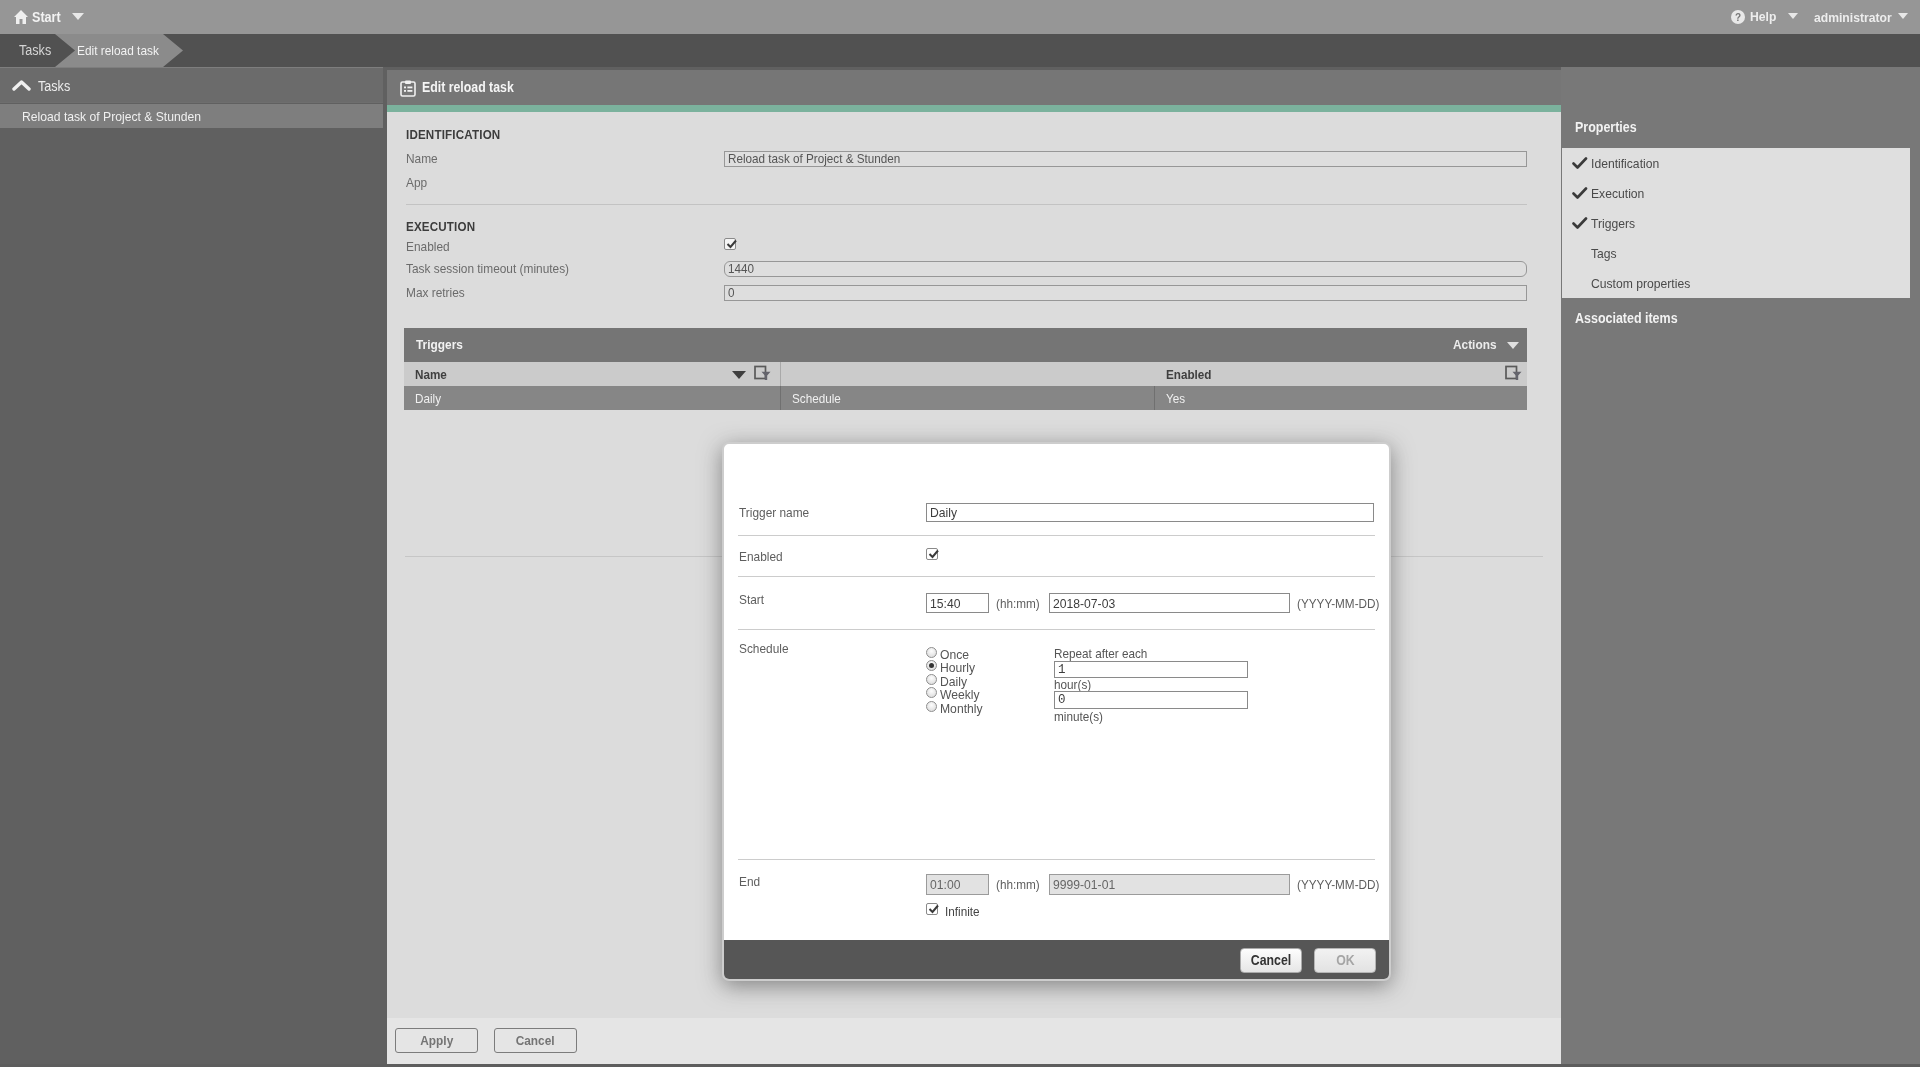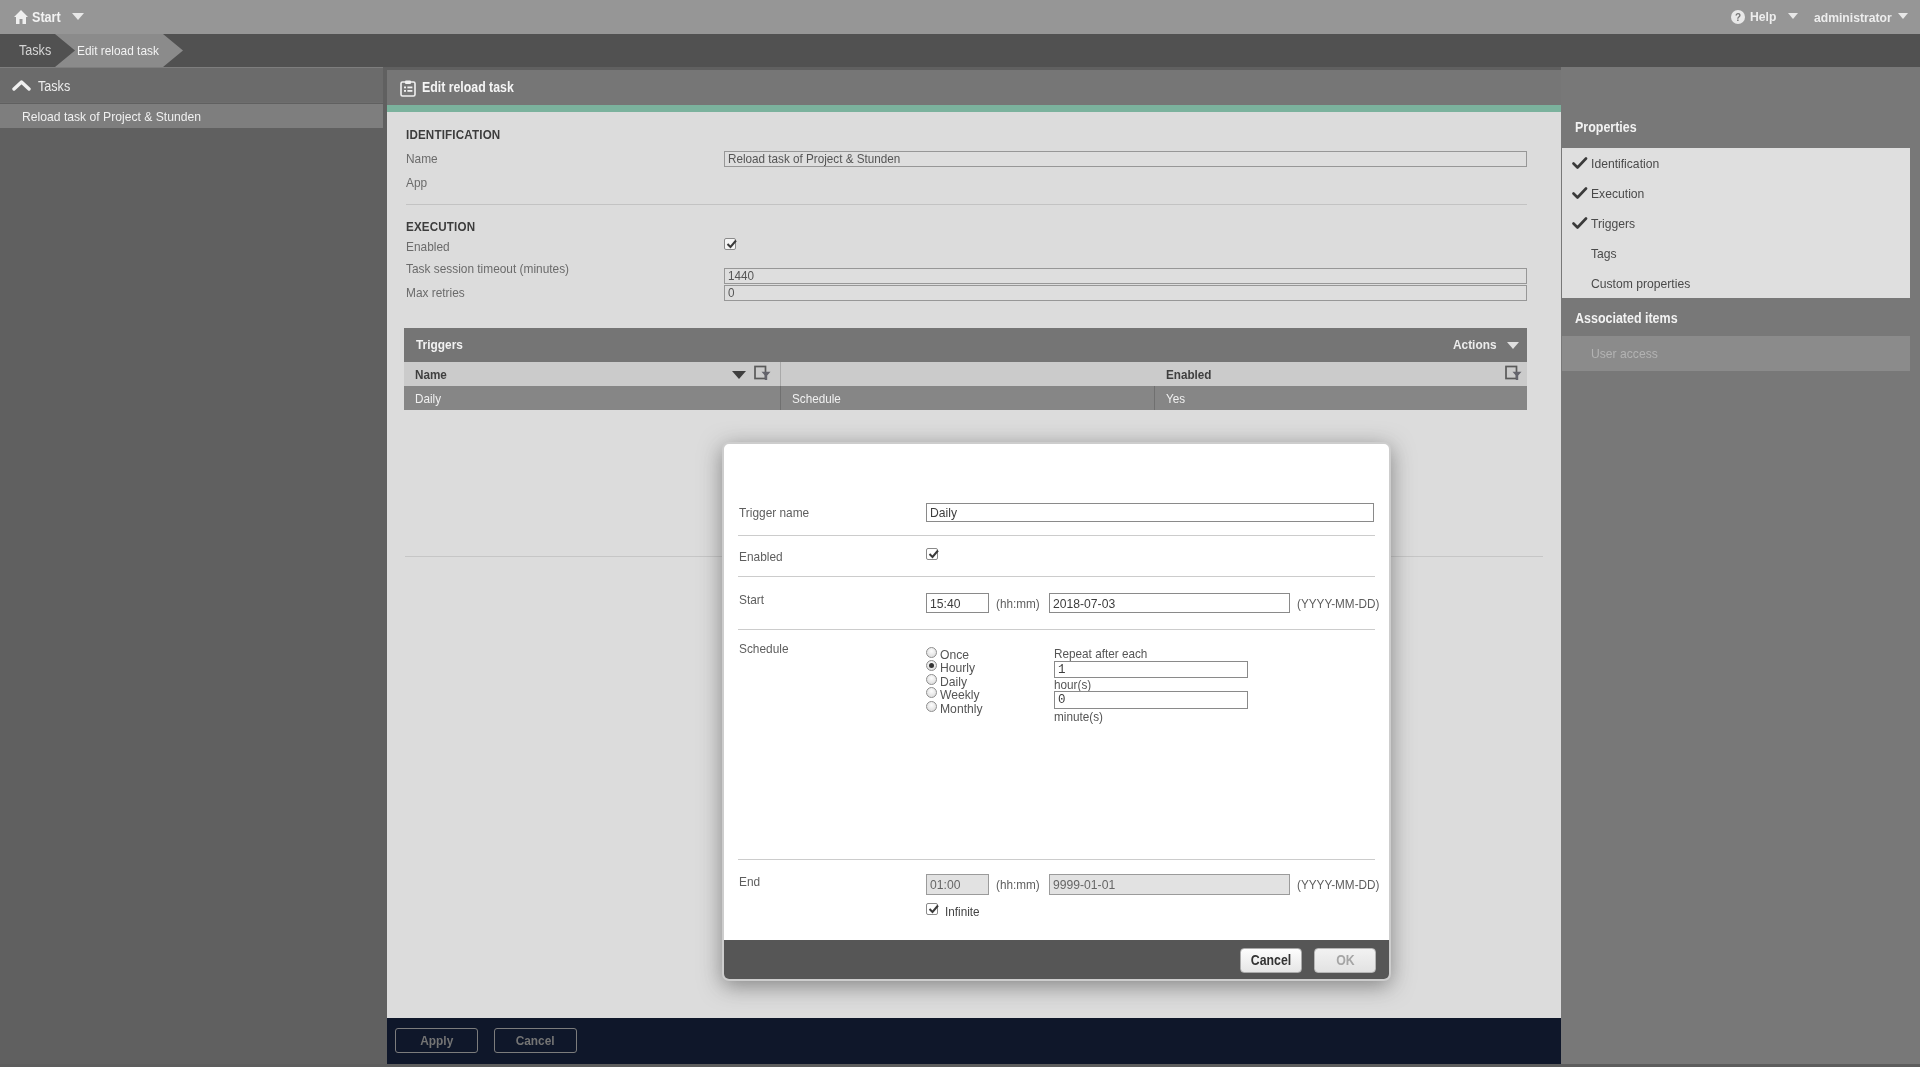--- a/index.html
+++ b/index.html
@@ -47,21 +47,21 @@
 #trg-head .a { position:absolute; right:30px; top:9px; color:#ececec; font-size:13.5px; font-weight:bold; transform:scaleX(0.88); transform-origin:100% 50%; }
 #trg-head .caret { position:absolute; right:8px; top:14px; border-top-color:#e0e0e0; }
 #trg-cols { position:absolute; left:0; top:34px; width:1123px; height:24px; background:#cbcbcb; }
 #trg-cols .c { position:absolute; top:0; height:24px; border-right:1px solid #a9a9a9; }
 #trg-cols .lab { position:absolute; left:11px; top:5px; font-size:13px; font-weight:bold; color:#3f3f3f; transform:scaleX(0.9); transform-origin:0 50%; }
 #trg-row { position:absolute; left:0; top:58px; width:1123px; height:24px; background:#868686; }
 #trg-row .c { position:absolute; top:0; height:24px; border-right:1px solid #707070; }
 #trg-row .lab { position:absolute; left:11px; top:5px; font-size:13px; color:#f0f0f0; transform:scaleX(0.9); transform-origin:0 50%; }
 .sorttri { position:absolute; width:0; height:0; border-left:7px solid transparent; border-right:7px solid transparent; border-top:8px solid #3f3f3f; }
 
-#bottombar { position:absolute; left:387px; top:1018px; width:1174px; height:49px; background:#0f172a; }
+#bottombar { position:absolute; left:387px; top:1018px; width:1174px; height:49px; background:#e5e5e5; }
 .bbtn { position:absolute; top:10px; width:83px; height:25px; border:1px solid #7c7c7c; border-radius:3px; color:#747474; font-size:13.5px; font-weight:bold; text-align:center; line-height:23px; }
 
 #sidebar { position:absolute; left:1561px; top:67px; width:359px; height:1000px; background:#787878; }
 #sidebar .bighead { position:absolute; left:14px; color:#f2f2f2; font-size:14.5px; font-weight:bold; transform:scaleX(0.86); transform-origin:0 50%; white-space:nowrap; }
 #props-panel { position:absolute; left:1px; top:81px; width:348px; height:150px; background:#dfdfdf; }
 .pitem { position:absolute; left:0; width:348px; height:30px; }
 .pitem .lab { position:absolute; left:29px; top:8px; font-size:13.5px; color:#4a4a4a; transform:scaleX(0.9); transform-origin:0 50%; white-space:nowrap; }
 #useraccess { position:absolute; left:1px; top:269px; width:348px; height:35px; background:#8b8b8b; }
 #useraccess span { position:absolute; left:29px; top:10px; color:#b3b3b3; font-size:13.5px; transform:scaleX(0.9); transform-origin:0 50%; white-space:nowrap; }
 
@@ -141,21 +141,21 @@
   <div class="chr" style="top:134px"></div>
 
   <div class="sechead" style="top:149px">EXECUTION</div>
   <div class="flabel" style="top:169px">Enabled</div>
   <div class="cb" style="left:337px;top:168px">
       <svg width="14" height="14" viewBox="0 0 14 14">
         <path d="M2.5 7 L5.5 10 L11 3.5" stroke="#3a3a3a" stroke-width="2" fill="none"></path>
       </svg>
     </div>
   <div class="flabel" style="top:191px">Task session timeout (minutes)</div>
-  <div class="finput" style="top:198px;"><span class="sx">1440</span></div>
+  <div class="finput" style="top:191px;border-radius:6px;"><span class="sx">1440</span></div>
   <div class="flabel" style="top:215px">Max retries</div>
   <div class="finput" style="top:215px;"><span class="sx">0</span></div>
 
   <div id="trg">
     <div id="trg-head">
       <span class="t">Triggers</span>
       <span class="a">Actions</span>
       <span class="caret"></span>
     </div>
     <div id="trg-cols">
@@ -218,23 +218,20 @@
       <span class="lab">Triggers</span>
     </div>
     <div class="pitem" style="top:120px">
         <span class="lab">Custom properties</span>
       </div>
     <div class="pitem" style="top:90px">
         <span class="lab">Tags</span>
       </div>
   </div>
   <div class="bighead" style="top:243px">Associated items</div>
-  <div id="useraccess">
-      <span>User access</span>
-    </div>
 </div>
 
 <div id="dialog">
   <div id="dlg-body">
     <div class="dlabel" style="top:22px">Trigger name</div>
     <div class="dinput" style="left:202px;top:20px;width:448px;height:19px;line-height:18px"><span class="sx">Daily</span></div>
     <div class="dsep" style="top:52px"></div>
 
     <div class="dlabel" style="top:66px">Enabled</div>
     <div class="cb" style="left:202px;top:65px;background:#fff">

